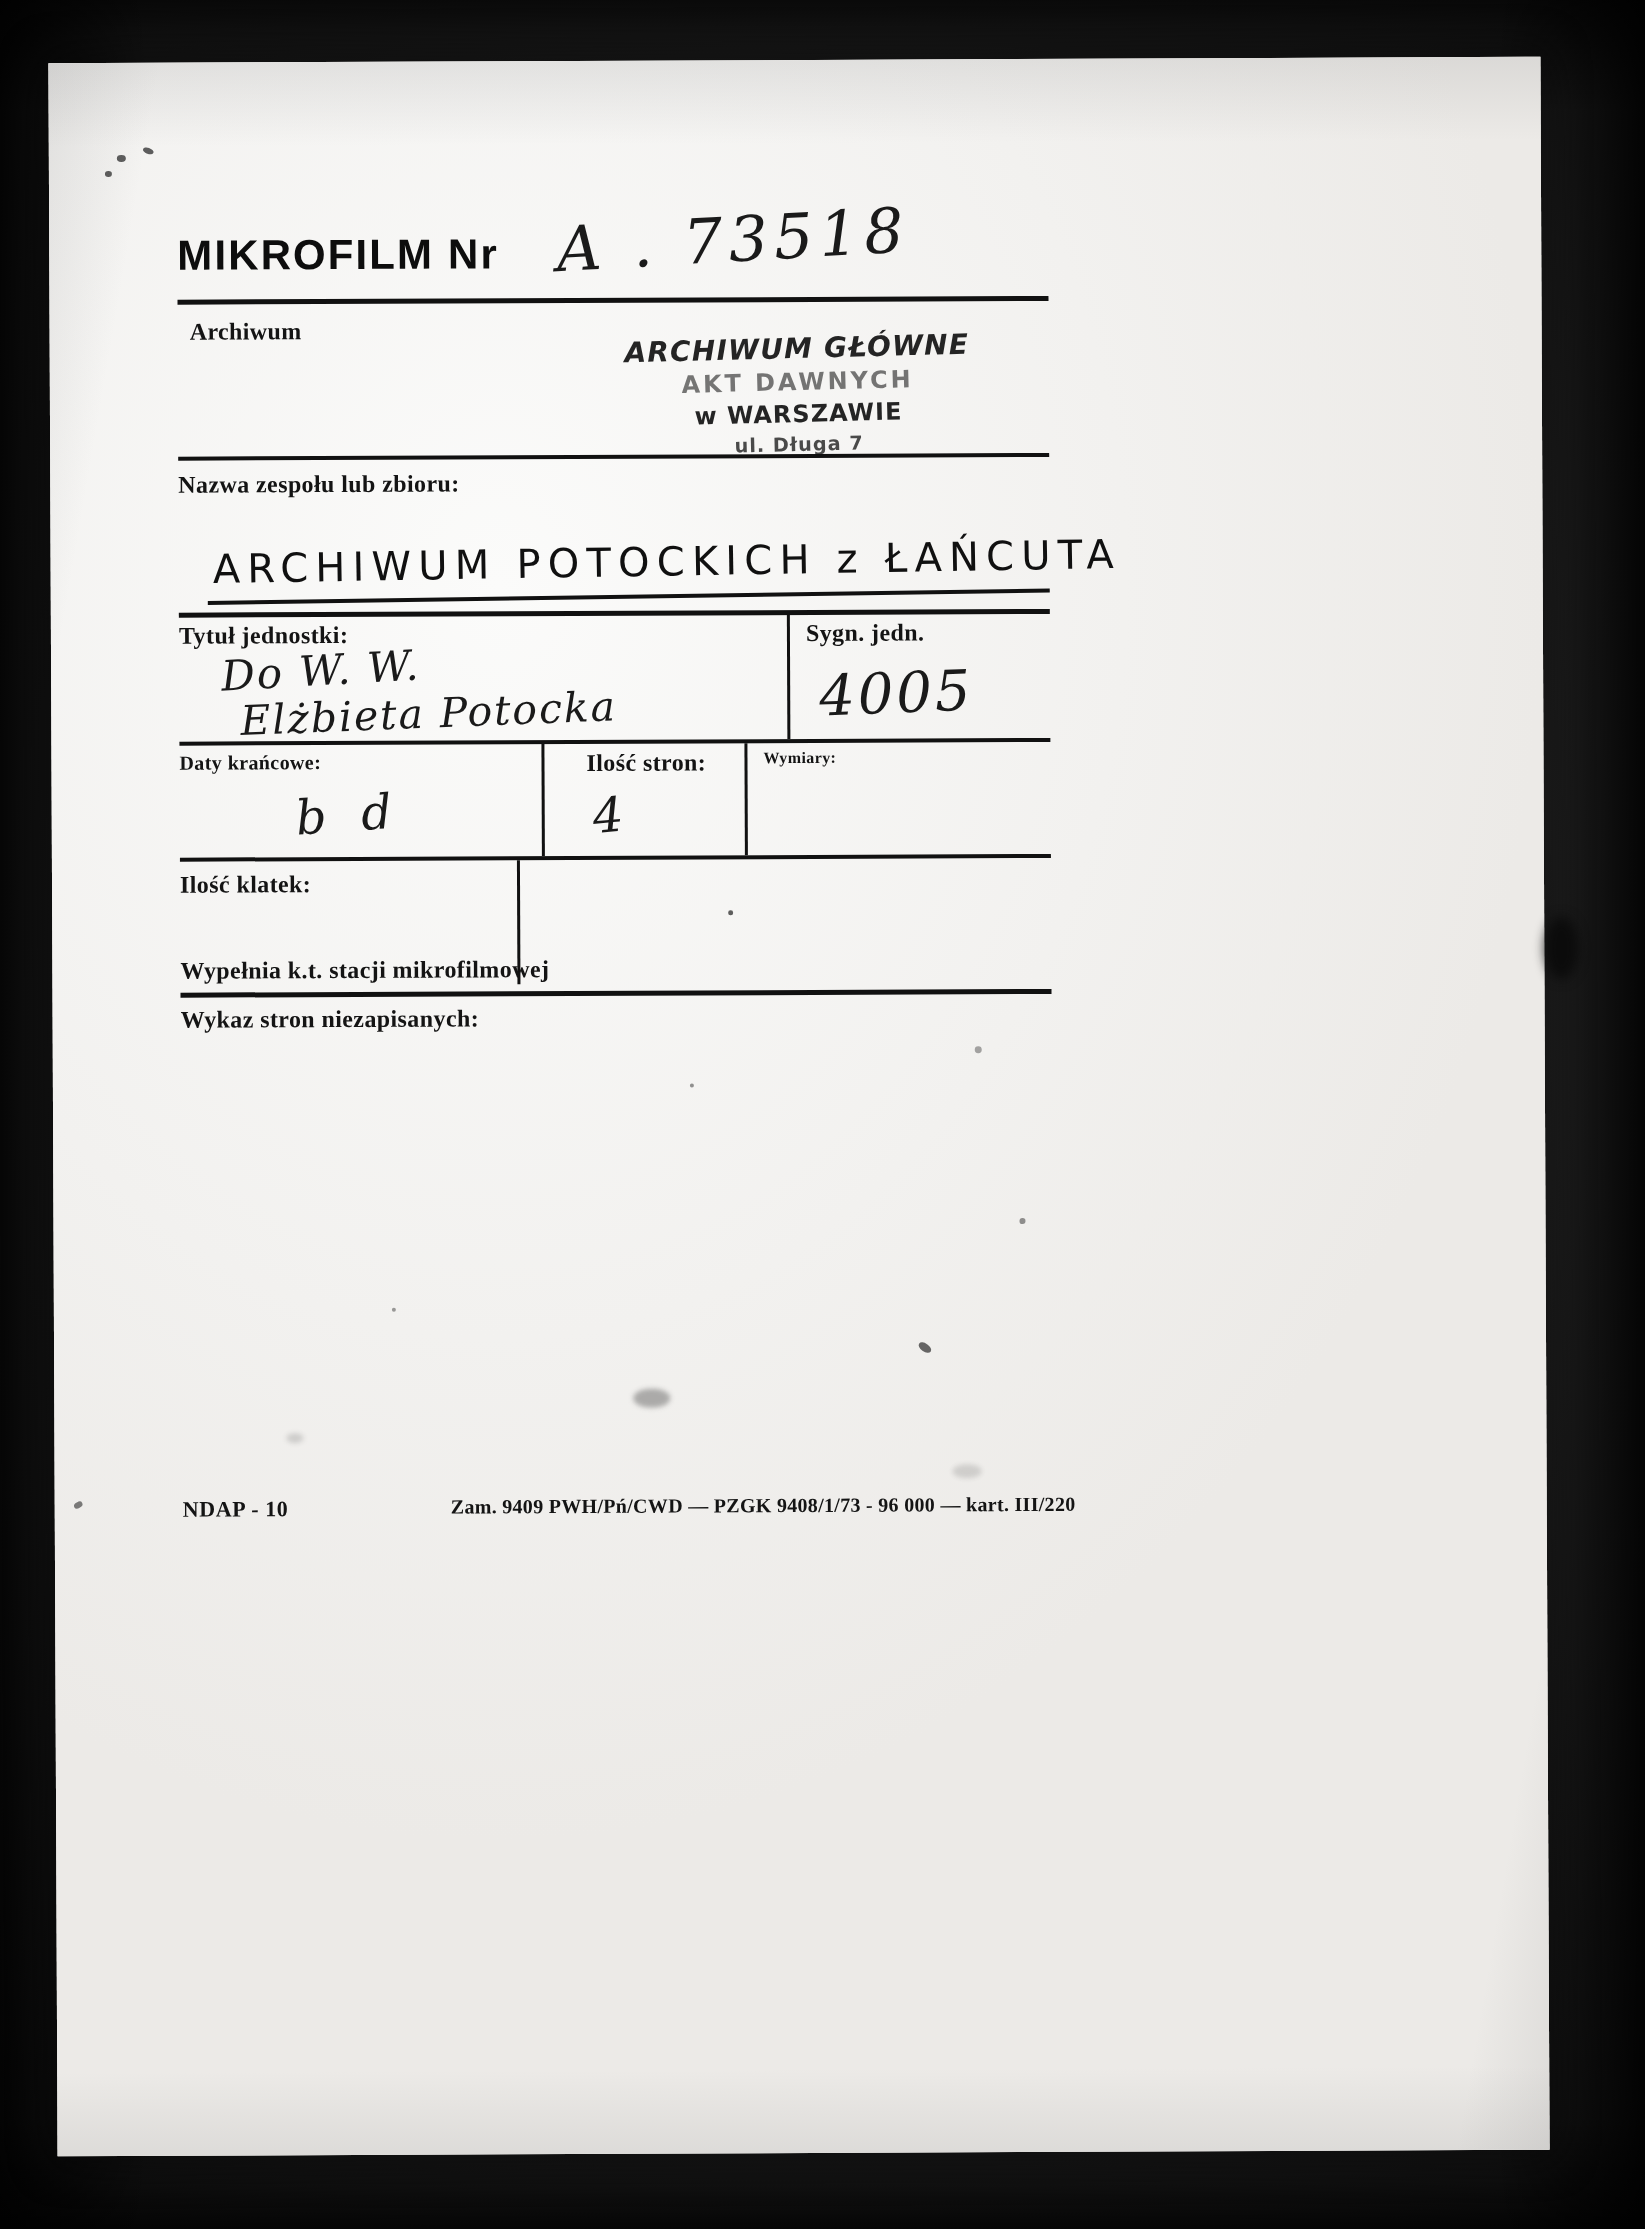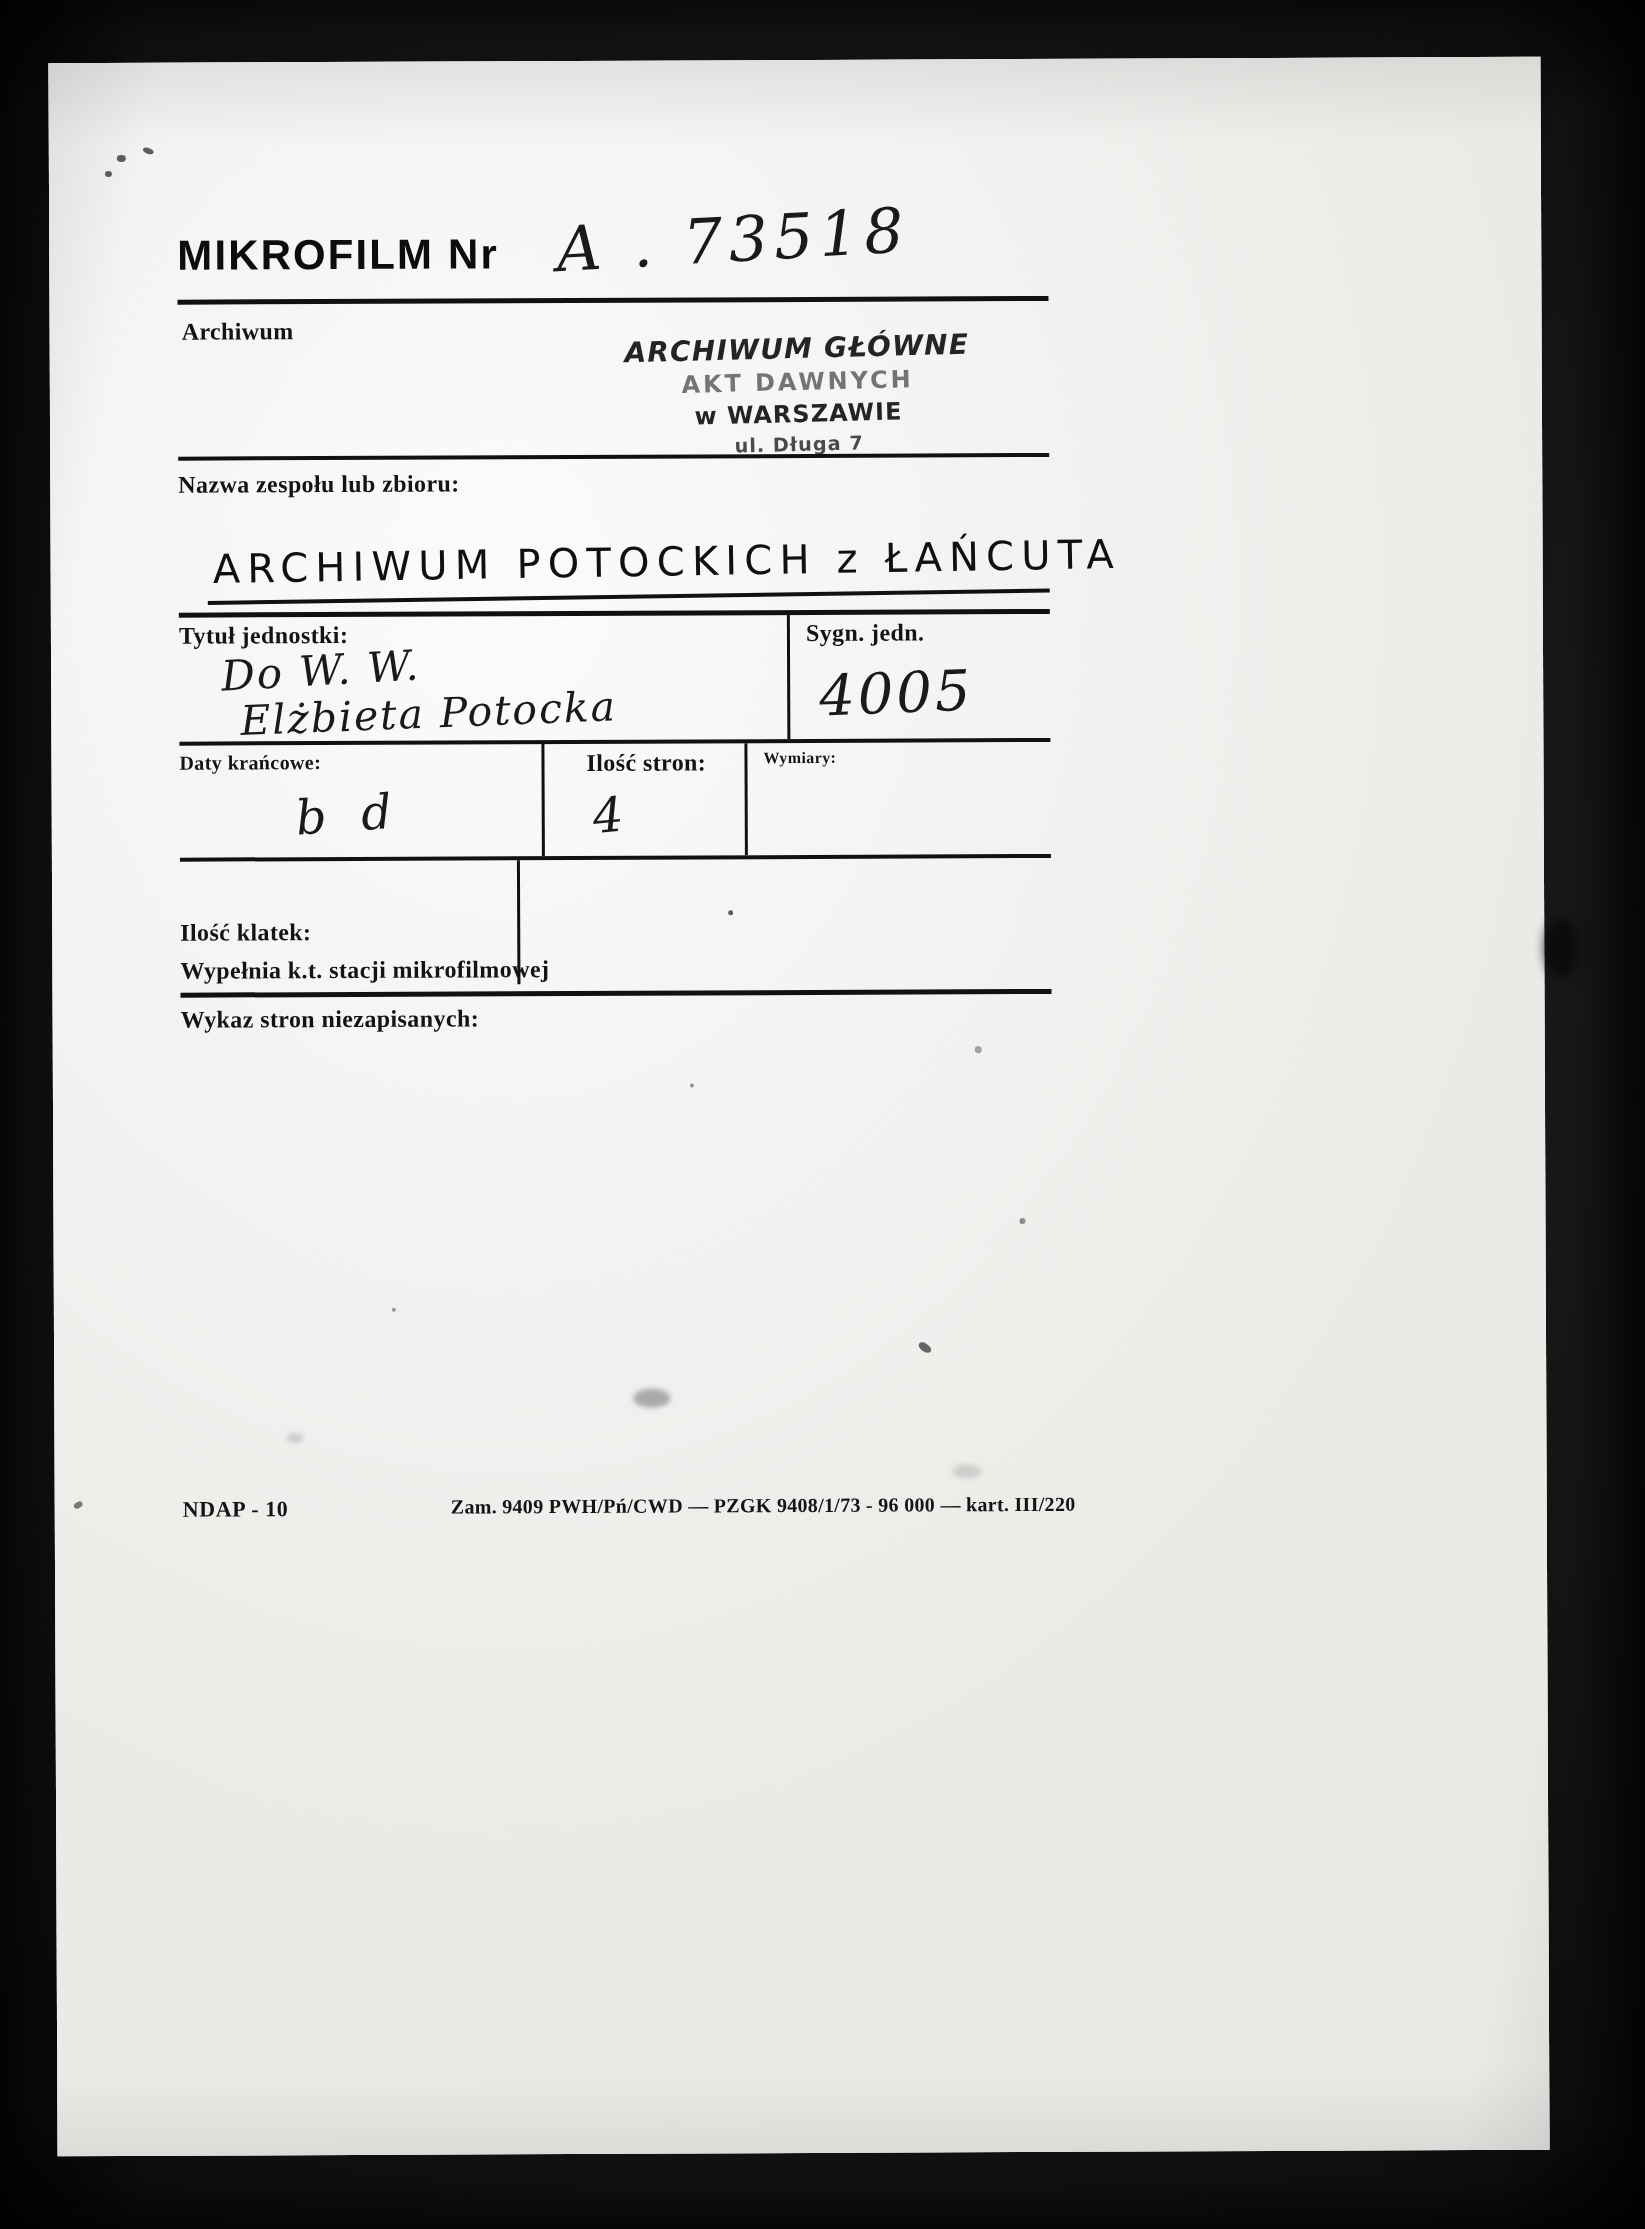--- a/index.html
+++ b/index.html
@@ -228,21 +228,21 @@
 
 <div id="scan-bg"></div>
 
 <div id="card">
   <div class="inner">
 
     <div id="title">MIKROFILM Nr</div>
     <div class="hand" id="hw-number">A . 73518</div>
     <div class="rule" style="left:128px; top:237px; width:871px; height:4.8px;"></div>
 
-    <div class="lbl" style="left:132px; top:256px; font-size:24px;">Archiwum</div>
+    <div class="lbl" style="left:140px; top:256px; font-size:24px;">Archiwum</div>
 
     <div id="stamp">
       <div class="s1 ital">ARCHIWUM GŁÓWNE</div>
       <div class="s2">AKT DAWNYCH</div>
       <div class="s3">w WARSZAWIE</div>
       <div class="s4">ul. Długa 7</div>
     </div>
 
     <div class="rule" style="left:128px; top:394px; width:871px; height:3.9px;"></div>
 
@@ -267,21 +267,21 @@
 
     <div class="vrule" style="left:490px; top:683px; height:112px;"></div>
     <div class="lbl" style="left:507px; top:689px; font-size:24px;margin-left:28px;">Ilość stron:</div>
     <div class="hand" id="hw-pages">4</div>
 
     <div class="vrule" style="left:693px; top:683px; height:112px;"></div>
     <div class="lbl" style="left:712px; top:689px; font-size:16px;">Wymiary:</div>
 
     <div class="rule" style="left:128px; top:795px; width:871px; height:3.9px;"></div>
 
-    <div class="lbl" style="left:128px; top:857px; font-size:24px;">Ilość klatek:</div>
+    <div class="lbl" style="left:128px; top:809px; font-size:24px;">Ilość klatek:</div>
     <div class="vrule" style="left:465px; top:799px; height:124px;"></div>
     <div class="lbl" style="left:128px; top:895px; font-size:24px;">Wypełnia k.t. stacji mikrofilmowej</div>
 
     <div class="rule" style="left:128px; top:930px; width:871px; height:4.8px;"></div>
 
     <div class="lbl" style="left:128px; top:944px; font-size:24px;">Wykaz stron niezapisanych:</div>
 
     <div id="footer-left">NDAP - 10</div>
     <div id="footer-center">Zam. 9409 PWH/Pń/CWD — PZGK 9408/1/73 - 96 000 — kart. III/220</div>
 

